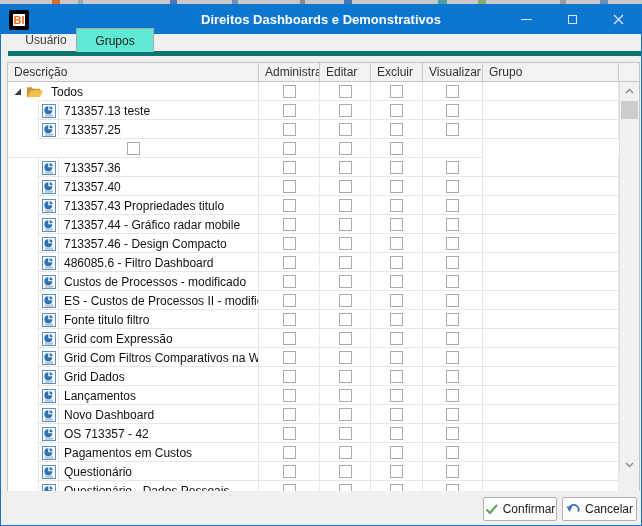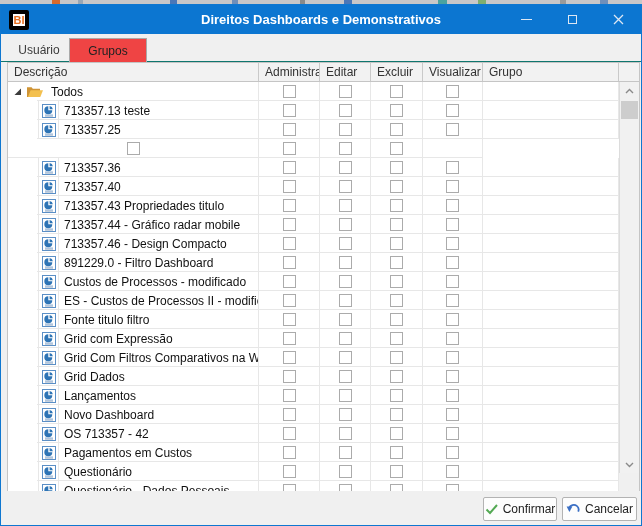--- a/index.html
+++ b/index.html
@@ -21,25 +21,25 @@
                color:#e86f1f; font-size:11px; font-weight:bold; display:flex; align-items:center;
                justify-content:center; letter-spacing:0; border:4px solid #000000; }
   .title { position:absolute; left:0; right:0; text-align:center; color:#ffffff;
            font-size:13px; font-weight:bold; pointer-events:none; }
   .win-controls { position:absolute; right:0; top:0; height:29px; display:flex; }
   .win-btn { width:46px; height:29px; display:flex; align-items:center; justify-content:center; }
   .glyph-min { width:11px; height:1px; background:#dde7f3; display:block; }
   .glyph-max { width:9px; height:9px; border:1px solid #dde7f3; display:block; }
 
   
-  .tabstrip { position:absolute; top:29px; left:0; right:0; height:28px; border-bottom:1px solid #0f766e; }
+  .tabstrip { position:absolute; top:29px; left:7px; right:0; height:22px; border-bottom:5px solid #0f766e; }
   .tab { position:absolute; bottom:0; height:23px; font-size:12px; color:#3c3c3c;
          display:flex; align-items:center; justify-content:center; }
   .tab.inactive { left:10px; width:56px; }
-  .tab.active { left:68px; width:78px; background:#ef4444; border:1px solid #a9a9a9;
+  .tab.active { left:68px; width:78px; background:#5eead4; border:1px solid #a9a9a9;
                 border-bottom:none; bottom:-1px; height:24px; color:#222;text-align:center; }
 
   
   .grid { position:absolute; top:57px; left:6px; width:633px; height:429px;
           border:1px solid #c5c5c5; background:#22c55e; }
   .header-row { display:grid; grid-template-columns:251px 61px 51px 52px 60px 136px 20px;
                 height:19px; background:#f2f2f2; border-bottom:1px solid #c5c5c5; }
   .header-cell { font-size:12px; color:#333; padding-left:6px; display:flex; align-items:center;
                  border-right:1px solid #c9c9c9; overflow:hidden; white-space:nowrap; }
   .header-cell:last-child { border-right:none; }
@@ -373,21 +373,21 @@
             <span class="indent"></span>
             <span class="icon-cell">
               <svg width="14" height="14" viewBox="0 0 14 14">
                 <rect x="0.5" y="0.5" width="13" height="13" fill="#ffffff" stroke="#5b8fc6"></rect>
                 <path d="M6.3 6.3 L6.3 2.3 A4 4 0 1 0 10.3 6.3 Z" fill="#2e74b5"></path>
                 <path d="M7.6 1.9 A3.9 3.9 0 0 1 10.9 5.2 L7.6 5.2 Z" fill="#2e74b5"></path>
                 <rect x="3" y="10.6" width="8" height="1" fill="#7ba0c8"></rect>
                 <rect x="3" y="12" width="8" height="0.8" fill="#b9c6d4"></rect>
               </svg>
             </span>
-            <span class="lab">891229.0 - Filtro Dashboard</span>
+            <span class="lab">486085.6 - Filtro Dashboard</span>
           </div>
           <div class="cell check-cell">
             <span class="checkbox"></span>
           </div>
           <div class="cell check-cell">
             <span class="checkbox"></span>
           </div>
           <div class="cell check-cell">
             <span class="checkbox"></span>
           </div>

